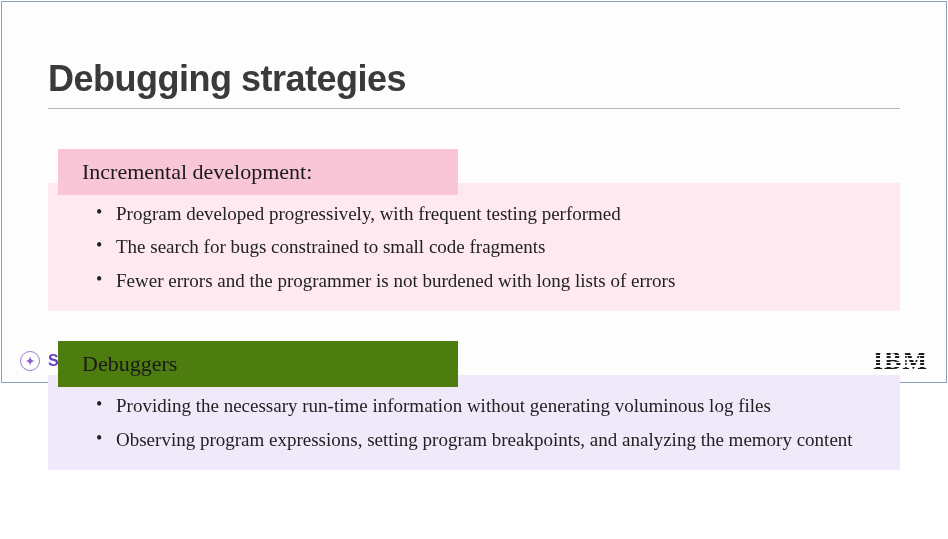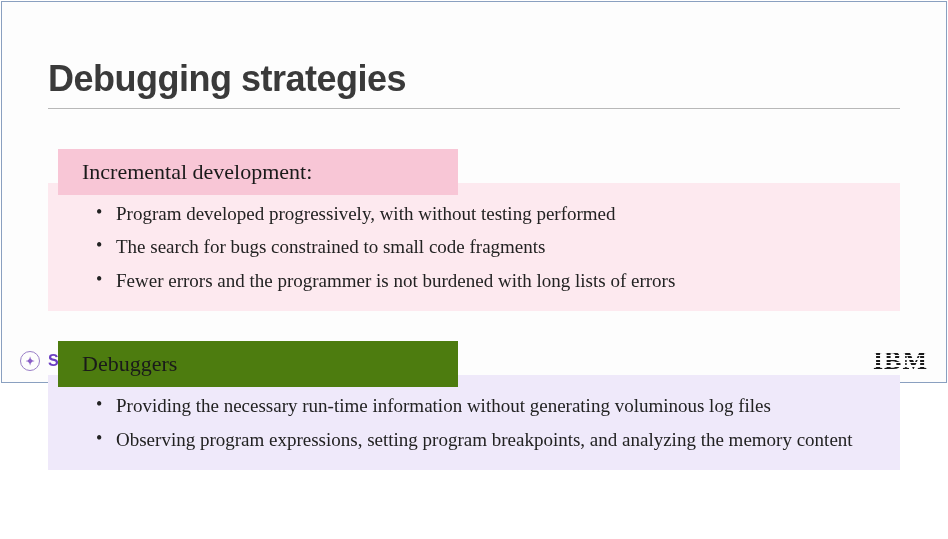--- a/index.html
+++ b/index.html
@@ -112,21 +112,21 @@
 </head>
 <body>
 
 <div class="slide">
   <h1 class="title">Debugging strategies</h1>
 
   <div class="section">
     <div class="section-header pink">Incremental development:</div>
     <div class="section-body pink">
       <ul>
-        <li>Program developed progressively, with without testing performed</li>
+        <li>Program developed progressively, with frequent testing performed</li>
         <li>The search for bugs constrained to small code fragments</li>
         <li>Fewer errors and the programmer is not burdened with long lists of errors</li>
       </ul>
     </div>
   </div>
 
   <div class="section">
     <div class="section-header purple">Debuggers</div>
     <div class="section-body purple">
       <ul>

